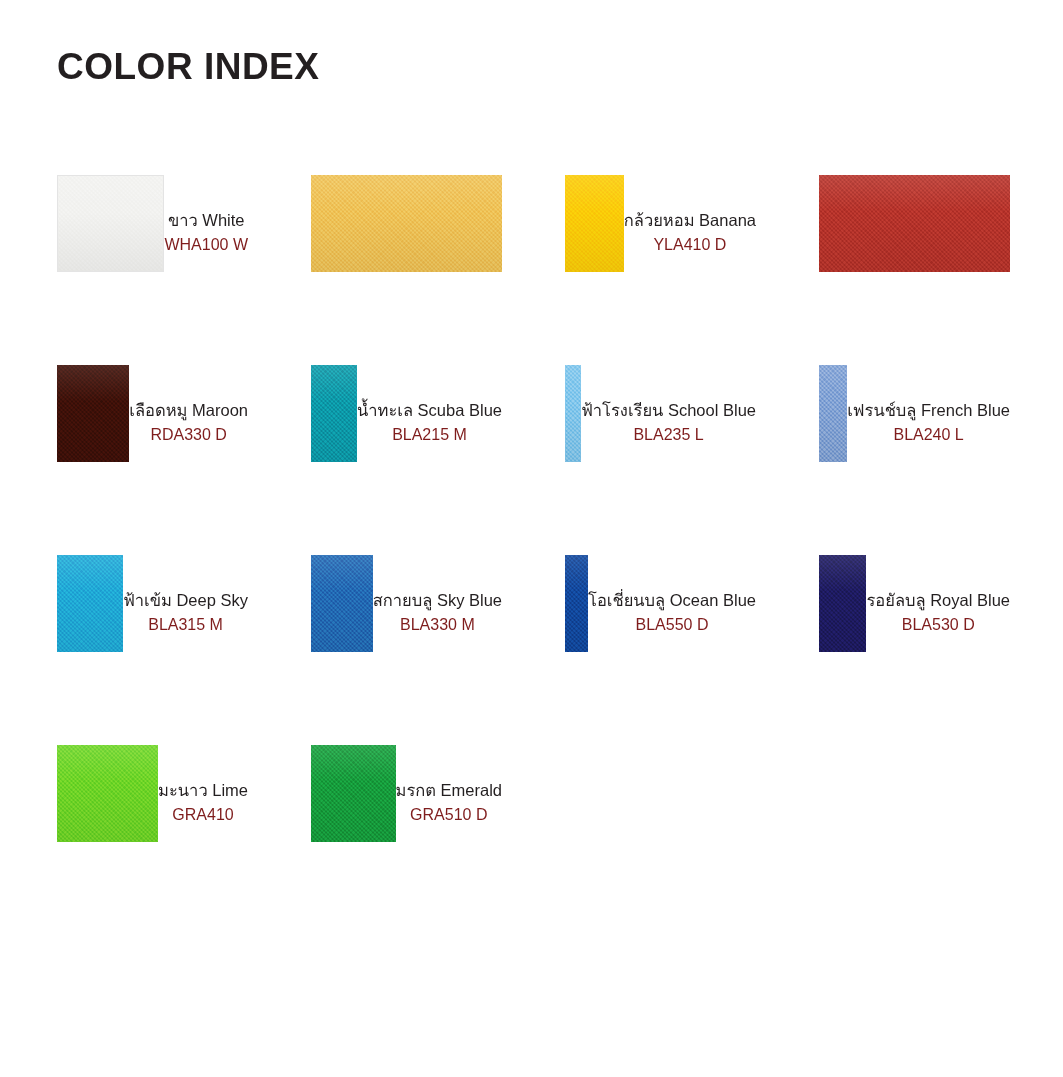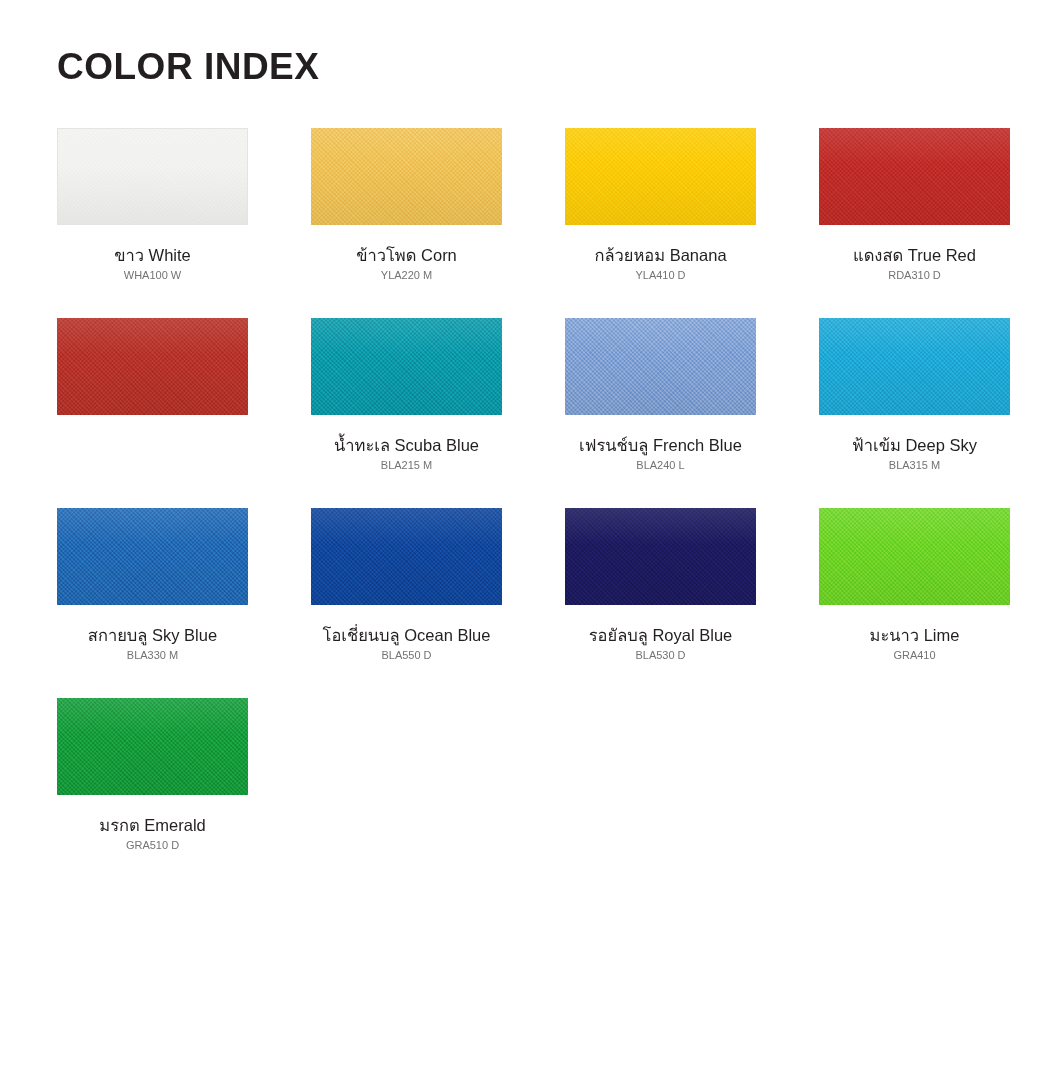--- a/index.html
+++ b/index.html
@@ -38,21 +38,21 @@
     width: 950px;
     display: grid;
     grid-template-columns: repeat(4, 1fr);
     grid-template-rows: repeat(5, 190px);
     column-gap: 63px;
     row-gap: 0px;
   }
   .cell {
     width: 191px;
     display: flex;
-    flex-direction: column;
+    align-items: center;
   }
   .swatch {
     position: relative;
     width: 191px;
     height: 97px;
     overflow: hidden;
     background-repeat: repeat;
   }
   
   .swatch .weave {
@@ -77,22 +77,22 @@
     margin-top: 19px;
     text-align: center;
     line-height: 1.45;
   }
   .label-name {
     font-size: 16.5px;
     color: #231f20;
     white-space: nowrap;
   }
   .label-code {
-    font-size: 11px;
-    color: #737373;
+    font-size: 16px;
+    color: #7f1d1d;
     white-space: nowrap;
   }
 </style>
 </head>
 <body>
 
 <div class="page">
 
   <div class="page-title">COLOR INDEX</div>
 
@@ -105,62 +105,68 @@
         <div class="labels">
           <div class="label-name">ขาว White</div>
           <div class="label-code">WHA100 W</div>
         </div>
       </div>
       <div class="cell">
         <div class="swatch" style="background-color: rgb(239, 193, 85);">
           <div class="weave"></div>
           <div class="sheen"></div>
         </div>
-        <div class="labels">
-          <div class="label-name">ข้าวโพด Corn</div>
-          <div class="label-code">YLA220 M</div>
-        </div>
       </div>
       <div class="cell">
         <div class="swatch" style="background-color: rgb(251, 203, 8);">
           <div class="weave"></div>
           <div class="sheen"></div>
         </div>
         <div class="labels">
           <div class="label-name">กล้วยหอม Banana</div>
           <div class="label-code">YLA410 D</div>
         </div>
       </div>
       <div class="cell">
-        <div class="swatch" style="background-color: rgb(191, 43, 40);">
-          <div class="weave"></div>
-          <div class="sheen"></div>
-        </div>
-        <div class="labels">
-          <div class="label-name">แดงสด True Red</div>
-          <div class="label-code">RDA310 D</div>
-        </div>
-      </div>
-      <div class="cell">
         <div class="swatch" style="background-color: rgb(181, 50, 42);">
           <div class="weave"></div>
           <div class="sheen"></div>
+        </div>
+      </div>
+      <div class="cell">
+        <div class="swatch" style="background-color: rgb(61, 16, 8);">
+          <div class="weave"></div>
+          <div class="sheen"></div>
+        </div>
+        <div class="labels">
+          <div class="label-name">เลือดหมู Maroon</div>
+          <div class="label-code">RDA330 D</div>
         </div>
       </div>
       <div class="cell">
         <div class="swatch" style="background-color: rgb(12, 152, 168);">
           <div class="weave"></div>
           <div class="sheen"></div>
         </div>
         <div class="labels">
           <div class="label-name">น้ำทะเล Scuba Blue</div>
           <div class="label-code">BLA215 M</div>
         </div>
       </div>
       <div class="cell">
+        <div class="swatch" style="background-color: rgb(126, 197, 236);">
+          <div class="weave"></div>
+          <div class="sheen"></div>
+        </div>
+        <div class="labels">
+          <div class="label-name">ฟ้าโรงเรียน School Blue</div>
+          <div class="label-code">BLA235 L</div>
+        </div>
+      </div>
+      <div class="cell">
         <div class="swatch" style="background-color: rgb(127, 160, 212);">
           <div class="weave"></div>
           <div class="sheen"></div>
         </div>
         <div class="labels">
           <div class="label-name">เฟรนช์บลู French Blue</div>
           <div class="label-code">BLA240 L</div>
         </div>
       </div>
       <div class="cell">

